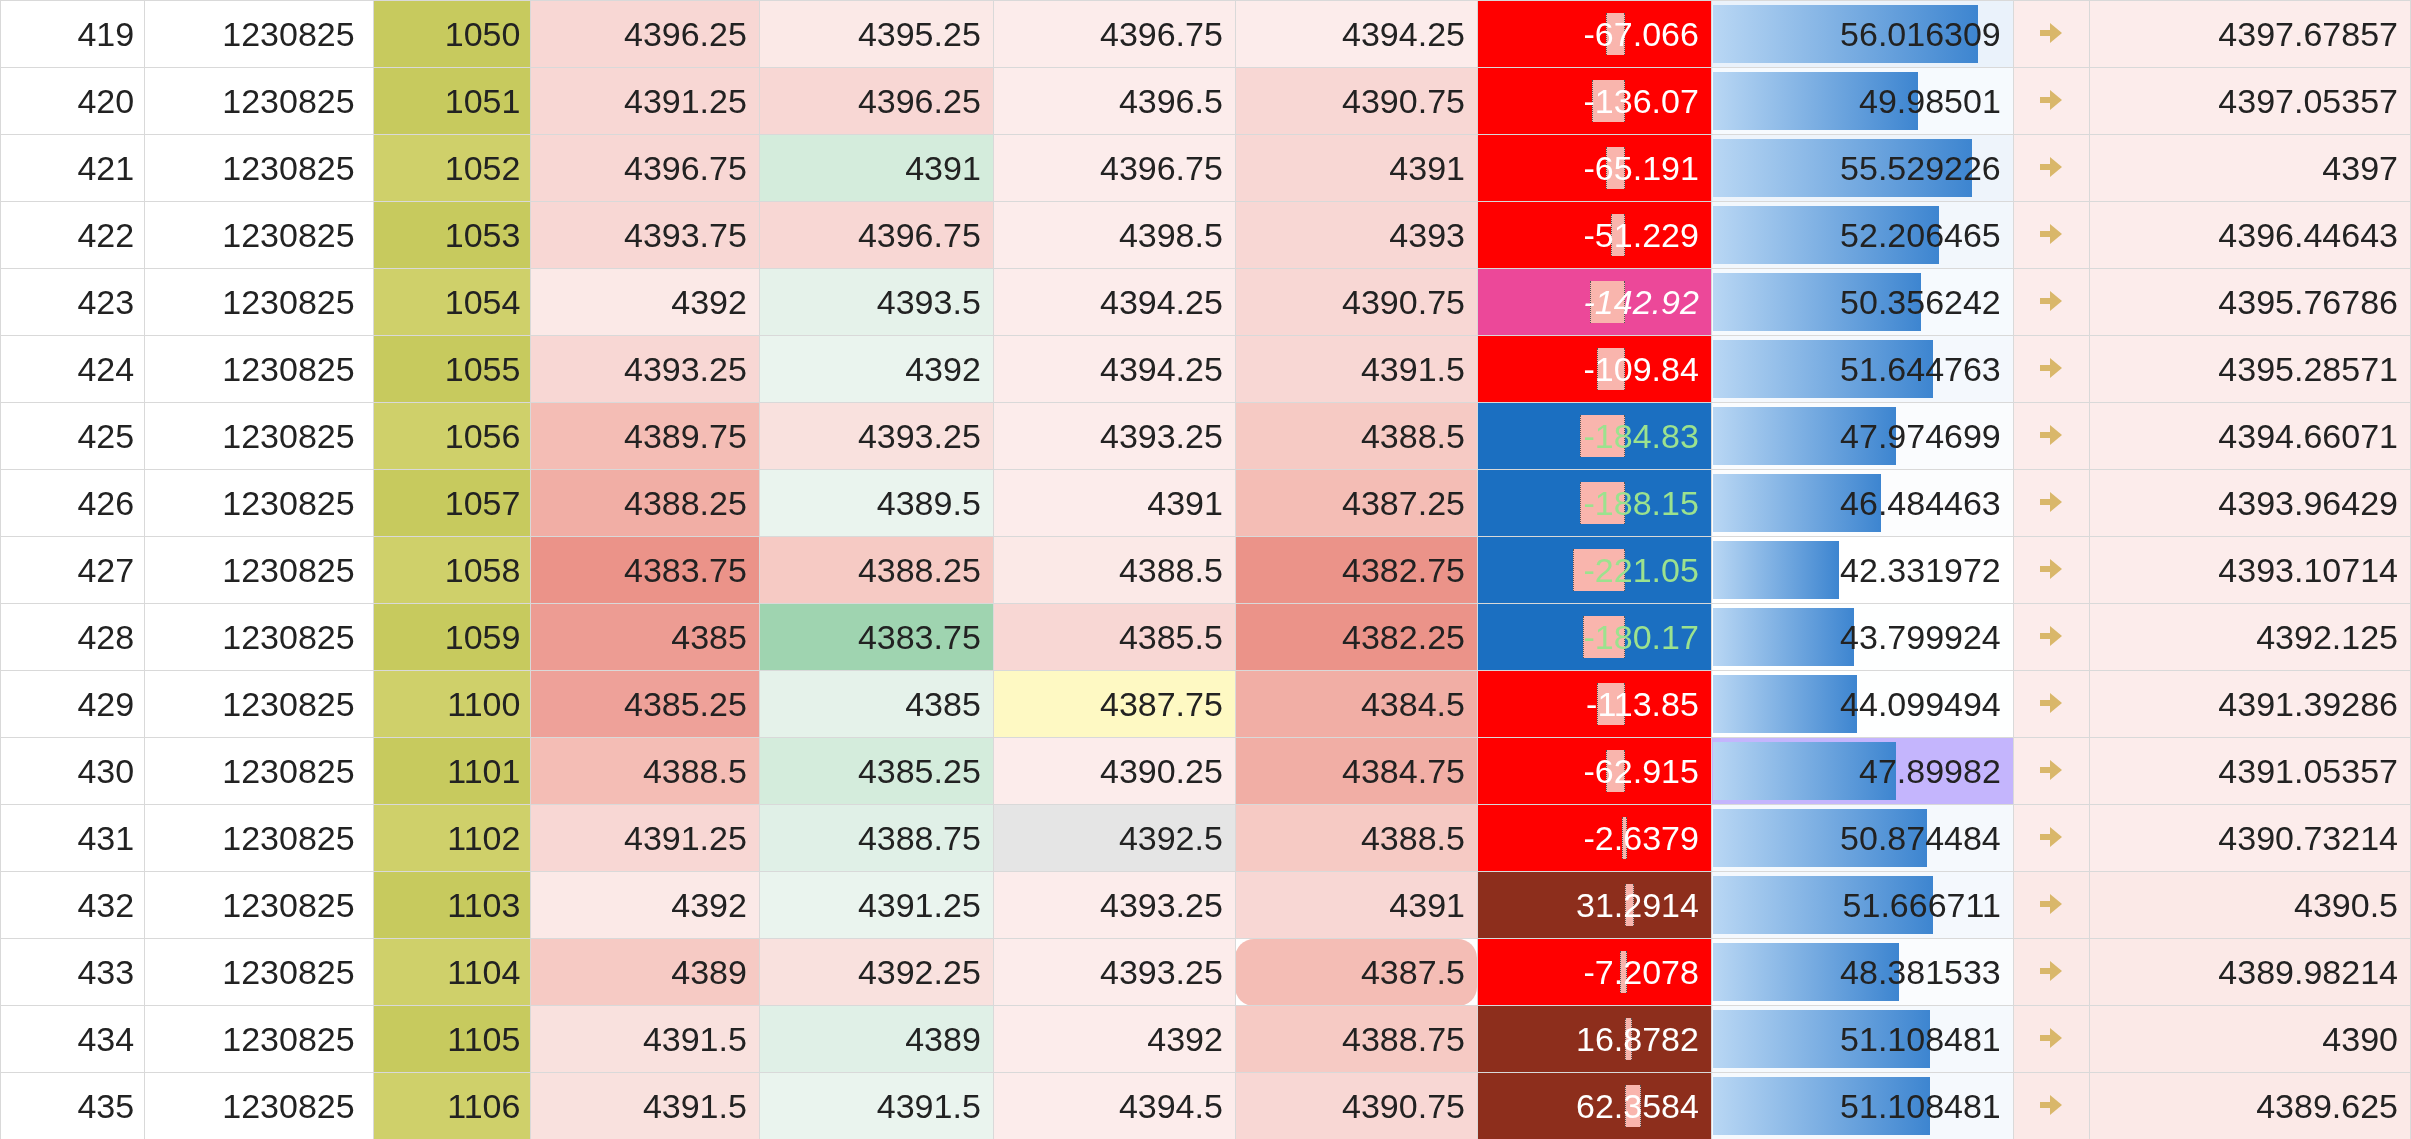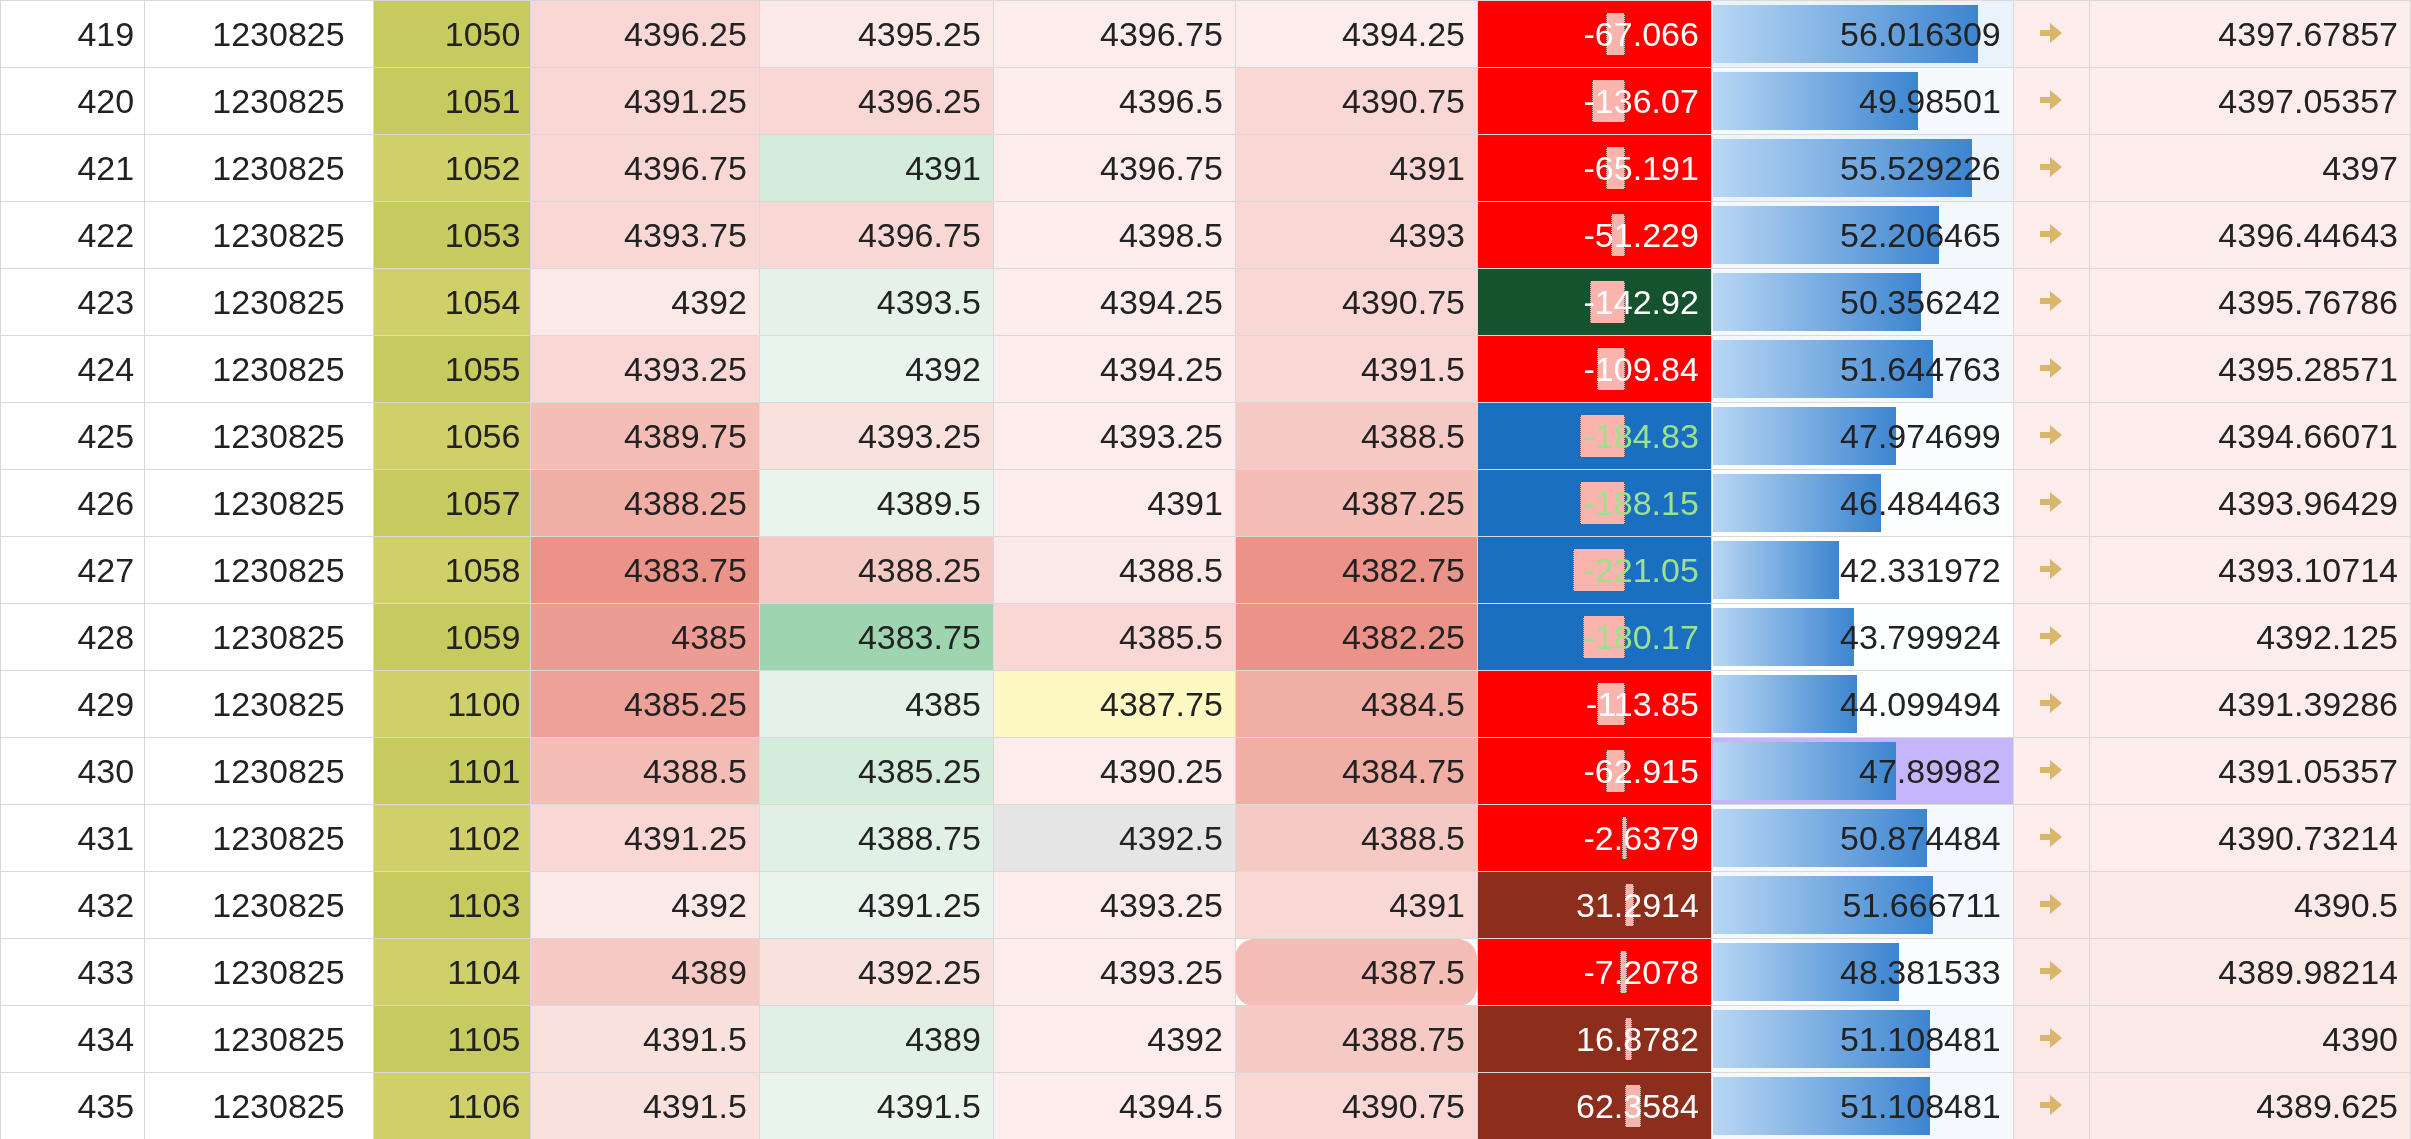--- a/index.html
+++ b/index.html
@@ -15,21 +15,21 @@
   .cell {
     display: table-cell;
     vertical-align: middle;
     border: 1px solid #d9d9d9;
     padding: 0 12px 0 0;
     text-align: right;
     position: relative;
     white-space: nowrap;
   }
   .c0 { width: 106px; text-align: right; padding-right: 10px; background:#fff; }
-  .c1 { width: 168px; text-align: right; padding-right: 28px; background:#fff; }
+  .c1 { width: 168px; text-align: right; padding-right: 18px; background:#fff; }
   .c2 { width: 116px; text-align: right; padding-right: 10px; }
   .c3 { width: 168px; }
   .c4 { width: 172px; }
   .c5 { width: 178px; }
   .c6 { width: 178px; }
   .c7 { width: 172px; color:#000; }
   .c8 { width: 222px; position:relative; padding-right:12px; }
   .c9 { width: 56px; text-align:center; padding:0; }
   .c10{ width: 236px; }
 
@@ -135,21 +135,21 @@
       <div class="cell c10" style="background: rgb(252, 236, 235);"><span class="txt">4396.44643</span></div>
     </div>
     <div class="row">
       <div class="cell c0"><span class="txt">423</span></div>
       <div class="cell c1"><span class="txt">1230825</span></div>
       <div class="cell c2" style="background: rgb(207, 208, 106);"><span class="txt">1054</span></div>
       <div class="cell c3" style="background: rgb(251, 233, 231);"><span class="txt">4392</span></div>
       <div class="cell c4" style="background: rgb(229, 242, 234);"><span class="txt">4393.5</span></div>
       <div class="cell c5" style="background: rgb(252, 236, 235);"><span class="txt">4394.25</span></div>
       <div class="cell c6" style="background: rgb(248, 215, 212);"><span class="txt">4390.75</span></div>
-      <div class="cell c7" style="background: #14532d; color: rgb(255, 255, 255);"><div class="bar" style="left: 48%; width: 15%; background: rgb(249, 181, 173);"></div><span class="txt">-142.92</span></div>
+      <div class="cell c7" style="background: #ec4899; color: rgb(255, 255, 255); font-style: italic;"><div class="bar" style="left: 48%; width: 15%; background: rgb(249, 181, 173);"></div><span class="txt">-142.92</span></div>
       <div class="cell c8" style="background: rgb(246, 250, 254);"><div class="bar" style="width: 69%;"></div><span class="txt">50.356242</span></div>
       <div class="cell c9" style="background: rgb(252, 236, 235);"><span class="arrow"></span></div>
       <div class="cell c10" style="background: rgb(252, 236, 235);"><span class="txt">4395.76786</span></div>
     </div>
     <div class="row">
       <div class="cell c0"><span class="txt">424</span></div>
       <div class="cell c1"><span class="txt">1230825</span></div>
       <div class="cell c2" style="background: rgb(199, 202, 94);"><span class="txt">1055</span></div>
       <div class="cell c3" style="background: rgb(248, 215, 212);"><span class="txt">4393.25</span></div>
       <div class="cell c4" style="background: rgb(234, 244, 238);"><span class="txt">4392</span></div>

